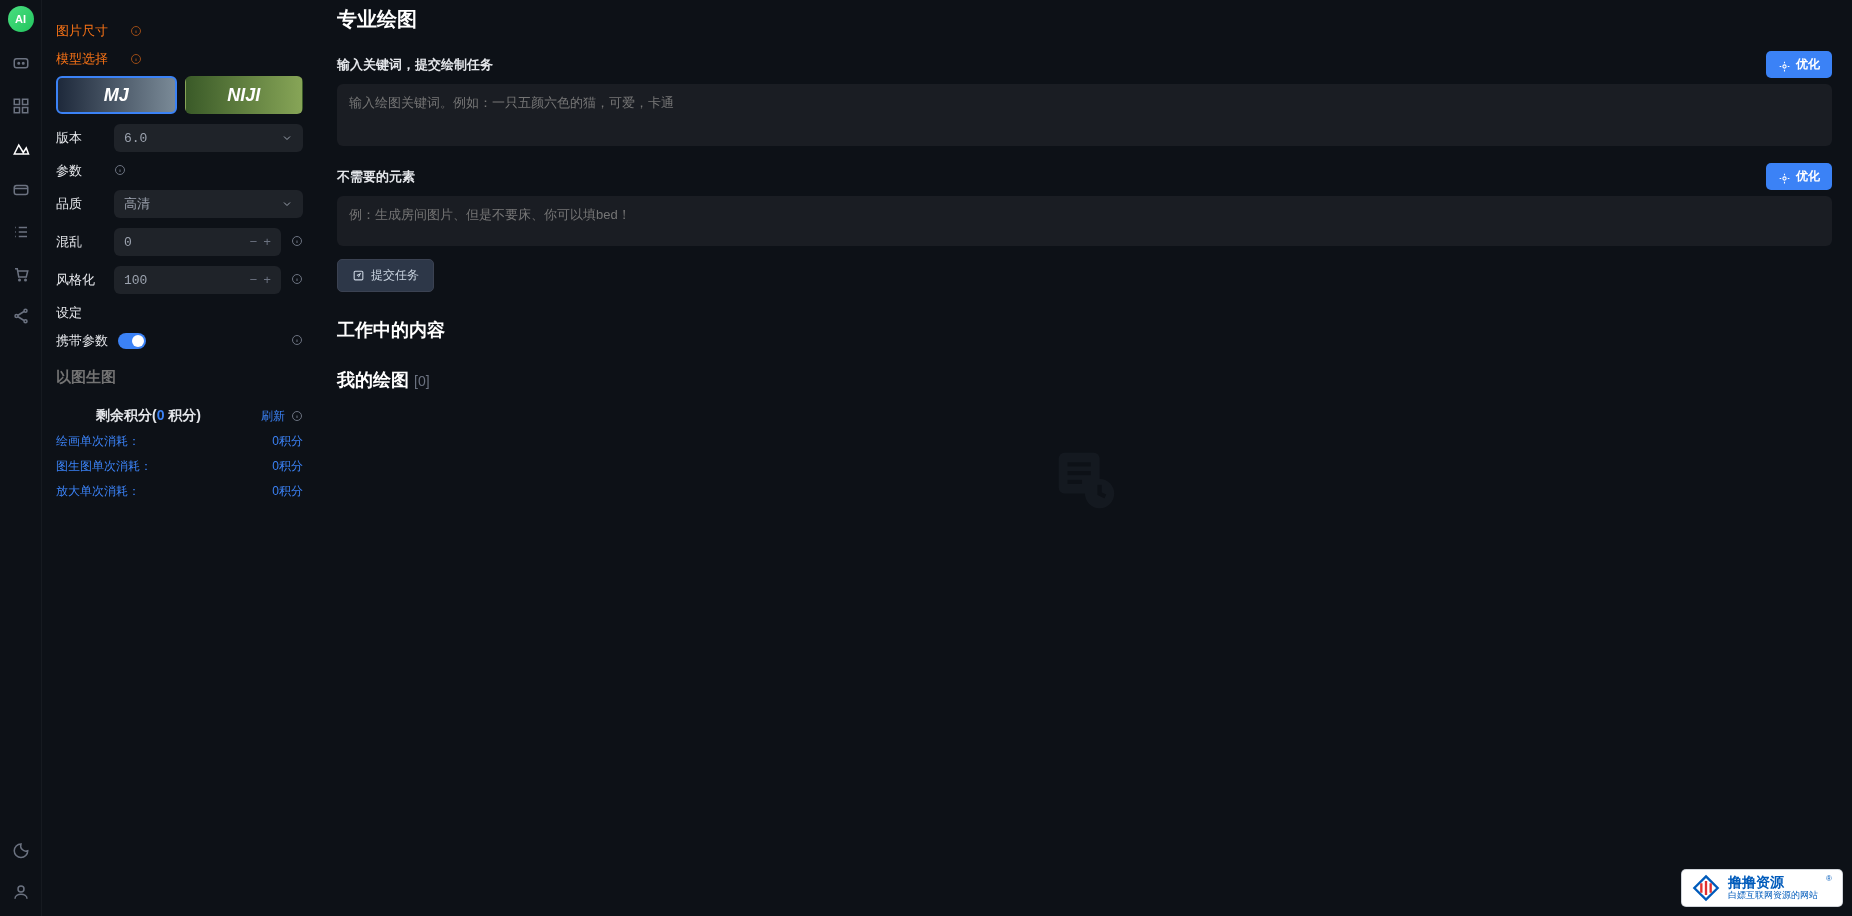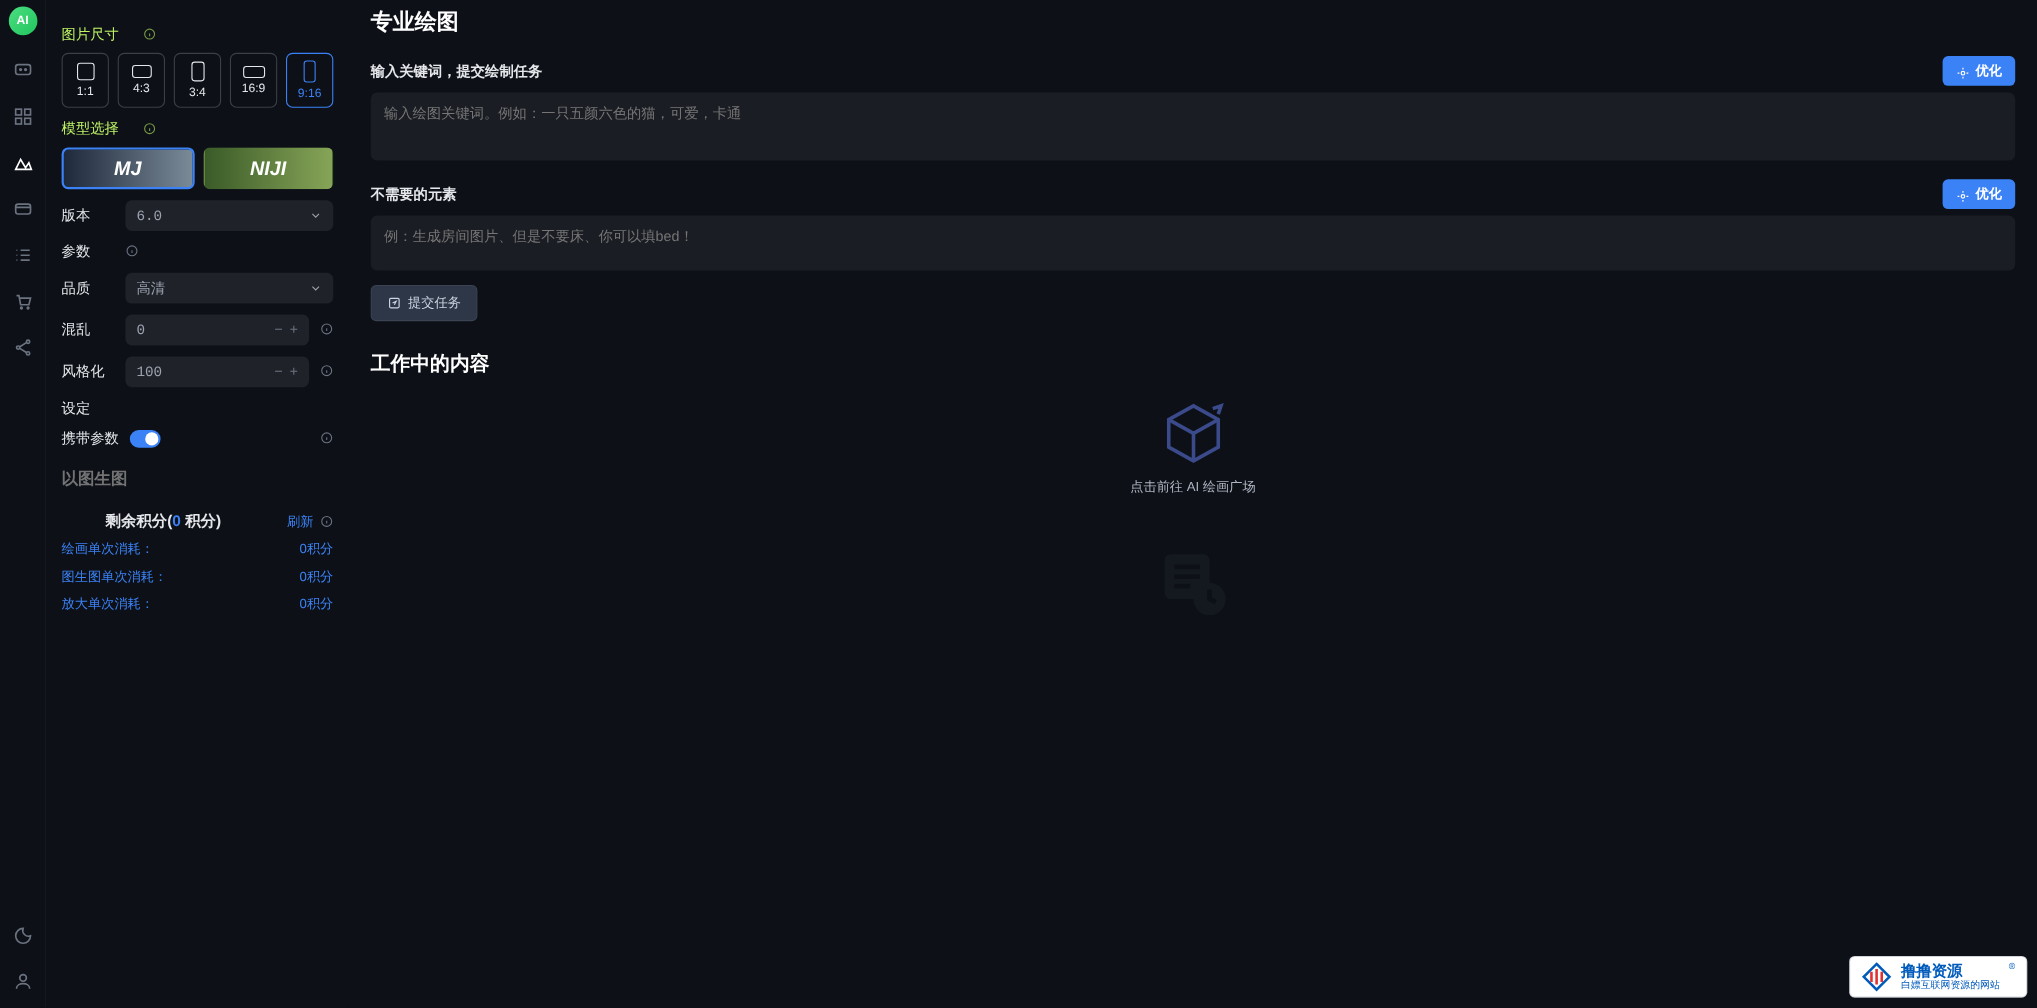--- a/index.html
+++ b/index.html
@@ -8,21 +8,21 @@
 
 
 .iconbar { width: 42px; background: #0d1117; display: flex; flex-direction: column; align-items: center; padding-top: 6px; gap: 22px; border-right: 1px solid rgba(255,255,255,0.04); }
 .iconbar .logo { width: 26px; height: 26px; border-radius: 50%; background: linear-gradient(135deg,#4ade80,#22c55e); color: #fff; font-weight: 700; font-size: 11px; display: flex; align-items: center; justify-content: center; }
 .iconbar .ic { color: #6b7280; width: 20px; height: 20px; display: flex; align-items: center; justify-content: center; cursor: pointer; }
 .iconbar .ic.active { color: #fff; }
 .iconbar .spacer { flex: 1; }
 
 
 .panel { width: 275px; background: #0d1117; padding: 12px 14px; overflow-y: auto; }
-.label-row { display: flex; align-items: center; gap: 22px; color: #bef264; font-size: 13px; margin-bottom: 8px; margin-top: 10px; font-family: Liberation Serif, serif; }
+.label-row { display: flex; align-items: center; gap: 22px; color: #f97316; font-size: 13px; margin-bottom: 8px; margin-top: 10px; font-family: Liberation Serif, serif; }
 .label-row svg { opacity: .6; }
 
 .ratios { display: flex; gap: 8px; }
 .ratio { flex: 1; border: 1px solid #3b3f46; border-radius: 6px; height: 50px; display: flex; flex-direction: column; align-items: center; justify-content: center; gap: 4px; cursor: pointer; font-size: 11px; color: #e5e7eb; }
 .ratio.active { border-color: #3b82f6; color: #3b82f6; }
 .ratio .shape { border: 1.5px solid currentColor; border-radius: 3px; }
 
 .models { display: flex; gap: 8px; }
 .model { flex: 1; height: 38px; border-radius: 6px; border: 1px solid transparent; display: flex; align-items: center; justify-content: center; font-weight: 800; font-style: italic; font-size: 18px; cursor: pointer; color: #fff; position: relative; overflow: hidden; }
 .model.mj { background: linear-gradient(90deg,#1e293b,#7a8a97); }
@@ -143,42 +143,20 @@
   </div>
 
   <div class="panel">
     <div class="label-row">
         <span>图片尺寸</span>
         <svg width="12" height="12" viewBox="0 0 24 24" fill="none" stroke="currentColor" stroke-width="2">
           <circle cx="12" cy="12" r="9"></circle>
           <path d="M12 8v.01M12 11v5"></path>
         </svg>
       </div>
-    <div class="ratios">
-      <div class="ratio">
-          <div class="shape" style="width:16px;height:16px"></div>
-          <span>1:1</span>
-        </div>
-      <div class="ratio">
-          <div class="shape" style="width:18px;height:12px"></div>
-          <span>4:3</span>
-        </div>
-      <div class="ratio">
-          <div class="shape" style="width:12px;height:18px"></div>
-          <span>3:4</span>
-        </div>
-      <div class="ratio">
-          <div class="shape" style="width:20px;height:11px"></div>
-          <span>16:9</span>
-        </div>
-      <div class="ratio active">
-          <div class="shape" style="width:11px;height:20px"></div>
-          <span>9:16</span>
-        </div>
-    </div>
 
     <div class="label-row">
         <span>模型选择</span>
         <svg width="12" height="12" viewBox="0 0 24 24" fill="none" stroke="currentColor" stroke-width="2">
           <circle cx="12" cy="12" r="9"></circle>
           <path d="M12 8v.01M12 11v5"></path>
         </svg>
       </div>
     <div class="models">
       <div class="model mj active">MJ</div>
@@ -310,29 +288,22 @@
 
     <button class="submit-btn">
         <svg width="13" height="13" viewBox="0 0 24 24" fill="none" stroke="currentColor" stroke-width="2">
           <rect x="4" y="4" width="16" height="16" rx="2"></rect>
           <path d="M9 12l6-3-3 6"></path>
         </svg>
         <span>提交任务</span>
       </button>
 
     <h2>工作中的内容</h2>
-    <div class="center-box">
-      <svg class="cube-icon" width="70" height="60" viewBox="0 0 24 24" fill="none" stroke="#3a4a8a" stroke-width="1.3">
-          <path d="M12 2 L21 7 L21 17 L12 22 L3 17 L3 7 Z"></path>
-          <path d="M3 7 L12 12 L21 7 M12 12 L12 22"></path>
-          <path d="M19 3 l3-1 -1 3" stroke="#3a4a8a"></path>
-        </svg>
-      <div class="center-text">点击前往 AI 绘画广场</div>
-    </div>
-
+
+    <h2><span>我的绘图</span> <span class="count">[0]</span></h2>
     <div class="empty-placeholder">
       <svg width="70" height="70" viewBox="0 0 24 24" fill="#4b5563">
           <rect x="3" y="3" width="14" height="14" rx="2"></rect>
           <path d="M6 7h8M6 10h8M6 13h5" stroke="#0d1117" stroke-width="1.5"></path>
           <circle cx="17" cy="17" r="5"></circle>
           <path d="M17 14v3l2 1" stroke="#0d1117" stroke-width="1.5" fill="none"></path>
         </svg>
     </div>
   </div>
 </div>

